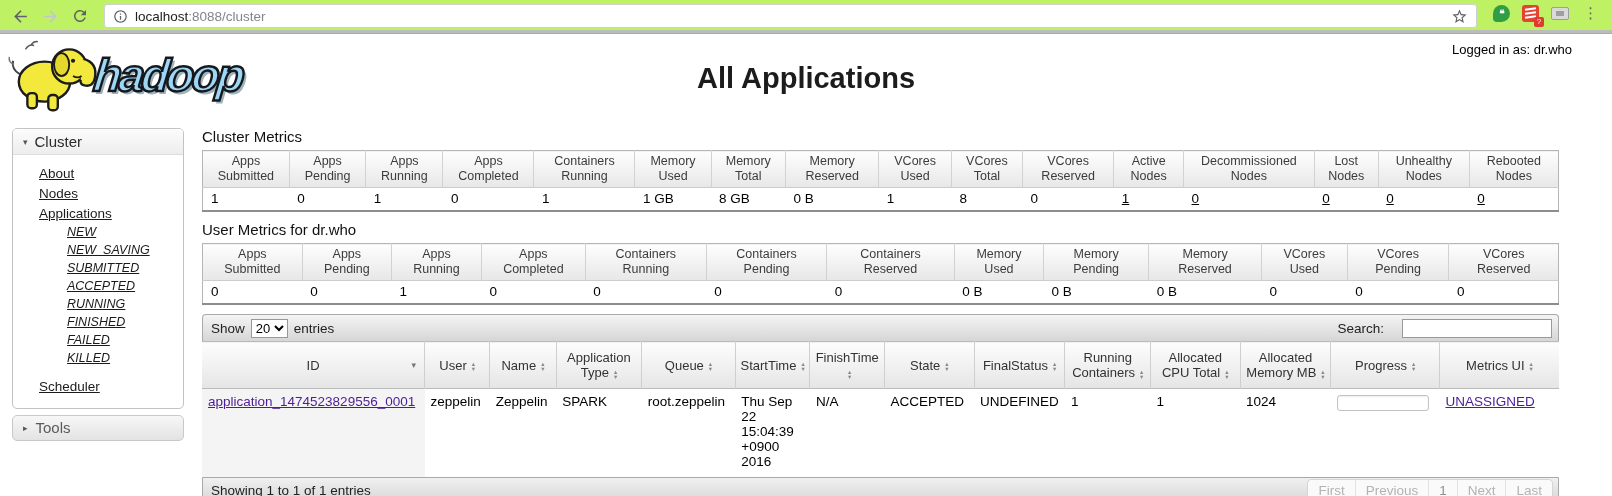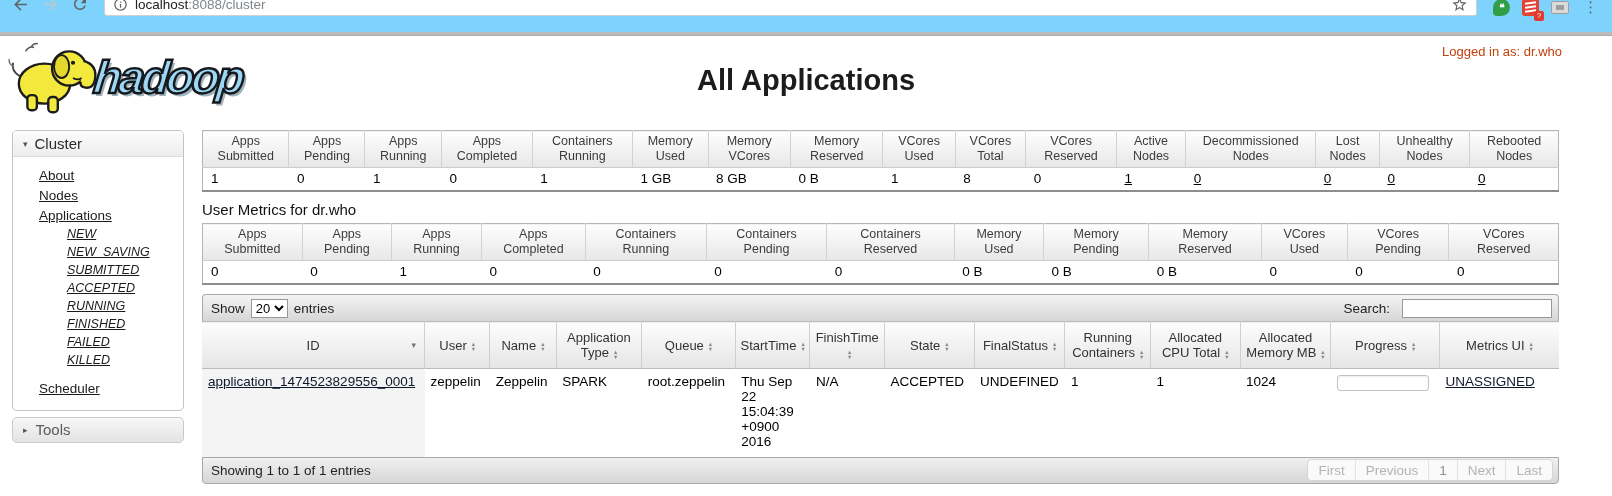--- a/index.html
+++ b/index.html
@@ -1,21 +1,21 @@
 <!DOCTYPE html>
 <html><head>
 <meta charset="utf-8">
 <style>
   * { box-sizing: border-box; margin: 0; padding: 0; }
   html,body { width: 1612px; height: 496px; overflow: hidden;
     font-family: "Liberation Sans", sans-serif; background: #fff; }
 
   
-  .browser-bar { height: 30px; background: #7dd3fc; display: flex; align-items: flex-end;
-    padding: 16px 8px; gap: 6px; }
+  .browser-bar { height: 30px; background: #bef264; display: flex; align-items: flex-start;
+    padding: 4px 8px; gap: 6px; }
   .nav-btn { width: 24px; height: 24px; display: flex; align-items: center; justify-content: center;
     border-radius: 50%; flex: 0 0 auto; }
   .url-bar { flex: 1; height: 24px; background: #fff; border: 1px solid #d0d0d0;
     border-radius: 3px; display: flex; align-items: center; padding: 0 8px; gap: 7px; margin: 0 6px; }
   .url-text { font-size: 13.5px; color: #202124; white-space: nowrap; }
   .url-rest { color: #80868b; }
   .url-spacer { flex: 1; }
   .ext-icons { display: flex; align-items: center; gap: 12px; padding: 0 4px; }
   .ext-green { width: 17px; height: 17px; background: #2f9e44; border-radius: 50% 50% 50% 4px;
     color: #fff; font-size: 10px; font-weight: bold; display: flex; align-items: center;
@@ -34,21 +34,21 @@
 
   
   .page { position: relative; height: 461px; }
   .masthead { position: relative; height: 94px; }
   .logo { position: absolute; left: 6px; top: 2px; display: flex; align-items: center; }
   .logo-text { font-size: 46px; font-weight: bold; font-style: italic; color: #9ed7f5;
     letter-spacing: -3px; -webkit-text-stroke: 2.5px #15181c; transform: skewX(-6deg);
     text-shadow: 3px 3px 0 #9fb3bd; margin-left: -8px; }
   .page-title { text-align: center; font-size: 29px; font-weight: bold; color: #1c1c1c;
     padding-top: 28px; }
-  .logged-in { position: absolute; right: 50px; top: 8px; font-size: 13px; color: #c2410c; }
+  .logged-in { position: absolute; right: 40px; top: 8px; font-size: 13px; color: #000000; }
 
   
   .layout { display: flex; }
   .sidebar { width: 172px; margin-left: 12px; flex: 0 0 auto; }
   .main { flex: 1; margin-left: 18px; margin-right: 53px; }
 
   
   .nav-box { border: 1px solid #c3c3c3; border-radius: 5px; background: #fff; overflow: hidden; }
   .nav-header { background: linear-gradient(#fcfcfc, #ededed); border-bottom: 1px solid #ddd;
     padding: 4px 8px 4px 10px; font-size: 15px; color: #2b2b2b; display: flex; align-items: center; gap: 7px; }
@@ -75,21 +75,21 @@
     border-top: 1px solid #ccc; background: #fff; }
   table.metrics td a { color: #000; text-decoration: underline; }
 
   
   .dt-toolbar { margin-top: 3px; border: 1px solid #a9a9a9; border-bottom: none;
     border-radius: 4px 4px 0 0; background: linear-gradient(#f4f4f4, #d6d6d6);
     height: 27px; display: flex; justify-content: space-between;
     padding: 0 6px 0 8px; font-size: 13.5px; color: #222; }
   .dt-length { display: flex; align-items: center; gap: 6px; }
   .dt-length select { font-size: 13px; height: 19px; border: 1px solid #999; background: #fff; }
-  .dt-search { display: flex; align-items: center; gap: 12px; }
+  .dt-search { display: flex; align-items: center; gap: 18px; }
   .dt-search input { width: 150px; height: 19px; border: 1px solid #999; font-size: 12.5px; padding: 0 4px; }
 
   
   table.apps { width: 100%; border-collapse: collapse; table-layout: fixed; }
   table.apps th { background: linear-gradient(#fdfdfd, #e5e5e5); font-weight: normal;
     font-size: 13px; color: #333; text-align: center; vertical-align: middle;
     border-right: 1px solid #cfcfcf; height: 47px; padding: 2px 4px; line-height: 15px; position: relative; }
   table.apps th:last-child { border-right: none; }
   table.apps thead tr { border-top: 1px solid #bbb; border-bottom: 1px solid #bbb; }
   table.apps th:nth-child(1){width:16.4%} table.apps th:nth-child(2){width:4.8%}
@@ -99,21 +99,21 @@
   table.apps th:nth-child(9){width:6.7%}  table.apps th:nth-child(10){width:6.3%}
   table.apps th:nth-child(11){width:6.6%} table.apps th:nth-child(12){width:6.7%}
   table.apps th:nth-child(13){width:8.0%} table.apps th:nth-child(14){width:8.8%}
   .sort-both { display: inline-flex; flex-direction: column; vertical-align: middle;
     margin-left: 5px; color: #8a8a8a; font-size: 6.5px; line-height: 5px; }
   .sort-desc { position: absolute; right: 8px; top: 50%; transform: translateY(-50%);
     color: #777; font-size: 9px; }
   table.apps td { font-size: 13.5px; color: #000; vertical-align: top; text-align: left;
     padding: 5px 6px; height: 88px; background: #fff; }
   table.apps td.sorted { background: #f4f4f4; }
-  table.apps td a { color: #0f172a; }
+  table.apps td a { color: #4c1d95; }
   .progress-outline { width: 92px; height: 16px; border: 1px solid #c3c3c3; border-radius: 3px;
     background: #fff; box-shadow: inset 0 1px 2px rgba(0,0,0,.07); overflow: hidden; margin-top: 1px; }
   .progress-fill { height: 100%; background: #5bb75b; }
 
   .dt-footer { border: 1px solid #a9a9a9; border-radius: 0 0 4px 4px;
     background: linear-gradient(#f0f0f0, #d6d6d6); height: 27px; display: flex;
     align-items: center; justify-content: space-between; padding: 0 5px 0 8px;
     font-size: 13.5px; color: #222; }
   .paginate { display: flex; align-items: stretch; background: #fafafa; border: 1px solid #d5d5d5;
     border-radius: 4px; overflow: hidden; height: 22px; }
@@ -214,30 +214,31 @@
             <li class="lvl1"><a href="#">Scheduler</a></li>
           </ul>
       </div>
       <div class="tools-bar">
         <span class="caret">▸</span>
         <span>Tools</span>
       </div>
     </div>
 
     <div class="main">
+      <div class="section-title">Cluster Metrics</div>
       <table class="metrics">
         <thead>
             <tr id="cm-head">
               <th>Apps Submitted</th>
               <th>Apps Pending</th>
               <th>Apps Running</th>
               <th>Apps Completed</th>
               <th>Containers Running</th>
               <th>Memory Used</th>
-              <th>Memory VCores</th>
+              <th>Memory Total</th>
               <th>Memory Reserved</th>
               <th>VCores Used</th>
               <th>VCores Total</th>
               <th>VCores Reserved</th>
               <th>Active Nodes</th>
               <th>Decommissioned Nodes</th>
               <th>Lost Nodes</th>
               <th>Unhealthy Nodes</th>
               <th>Rebooted Nodes</th>
             </tr>

